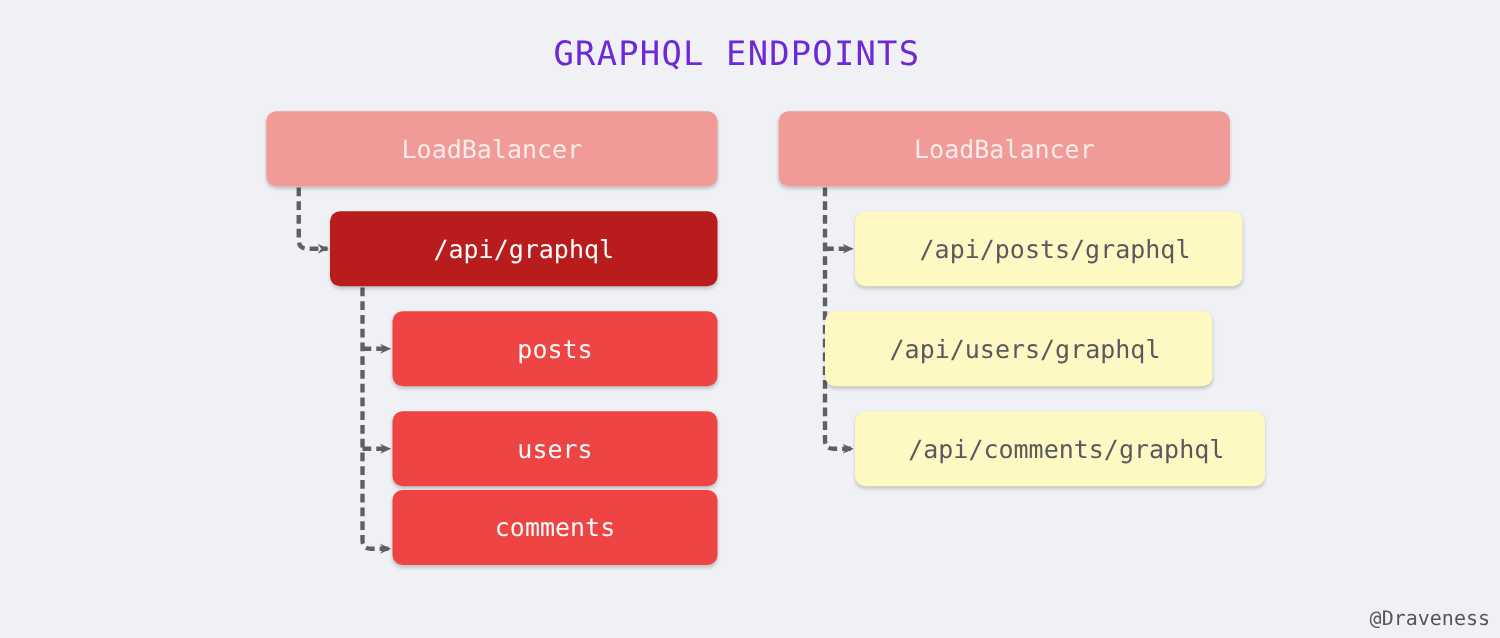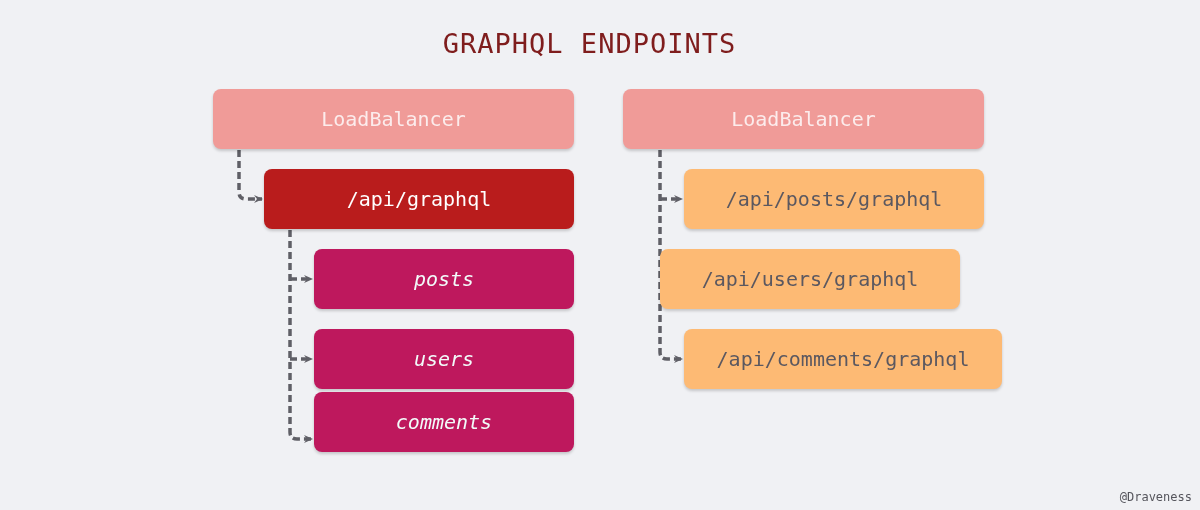--- a/index.html
+++ b/index.html
@@ -1,26 +1,26 @@
 <!DOCTYPE html>
 <html><head>
 <meta charset="utf-8">
 <style>
   html, body { margin:0; padding:0; }
   body { width:1200px; height:510px; background:#f0f1f4; position:relative; overflow:hidden;
          font-family:"DejaVu Sans Mono","Liberation Mono",monospace; }
   .title { position:absolute; left:0; width:1179px; top:28px; text-align:center; font-size:27px;
-           color:#7f1d1d; letter-spacing:1px; }
+           color:#6d28d9; letter-spacing:1px; }
   .box { position:absolute; height:60px; border-radius:8px; display:flex; align-items:center;
          justify-content:center; font-size:20px; box-shadow:0 2px 3px rgba(0,0,0,0.18); }
   .lb { background:#f09b98; color:#fcecec; }
   .dark { background:#b91c1c; color:#ffffff; }
-  .teal { background:#be185d; color:#f2fbfa;font-style:italic; }
-  .yellow { background:#fdba74; color:#5b5860; }
-  .wm { position:absolute; right:8px; bottom:6px; font-size:12px; color:#55555c;margin-top:48px; }
+  .teal { background:#ef4444; color:#f2fbfa; }
+  .yellow { background:#fef9c3; color:#5b5860;padding-left:10px; }
+  .wm { position:absolute; right:8px; bottom:6px; font-size:16px; color:#55555c;margin-top:48px; }
   svg.lines { position:absolute; left:0; top:0; }
 </style>
 </head>
 <body>
 
 <div class="title">GRAPHQL ENDPOINTS</div>
 
 <svg class="lines" width="1200" height="510">
   <defs>
     <marker id="ah" markerWidth="10" markerHeight="10" refX="8" refY="5" orient="auto" markerUnits="userSpaceOnUse">

